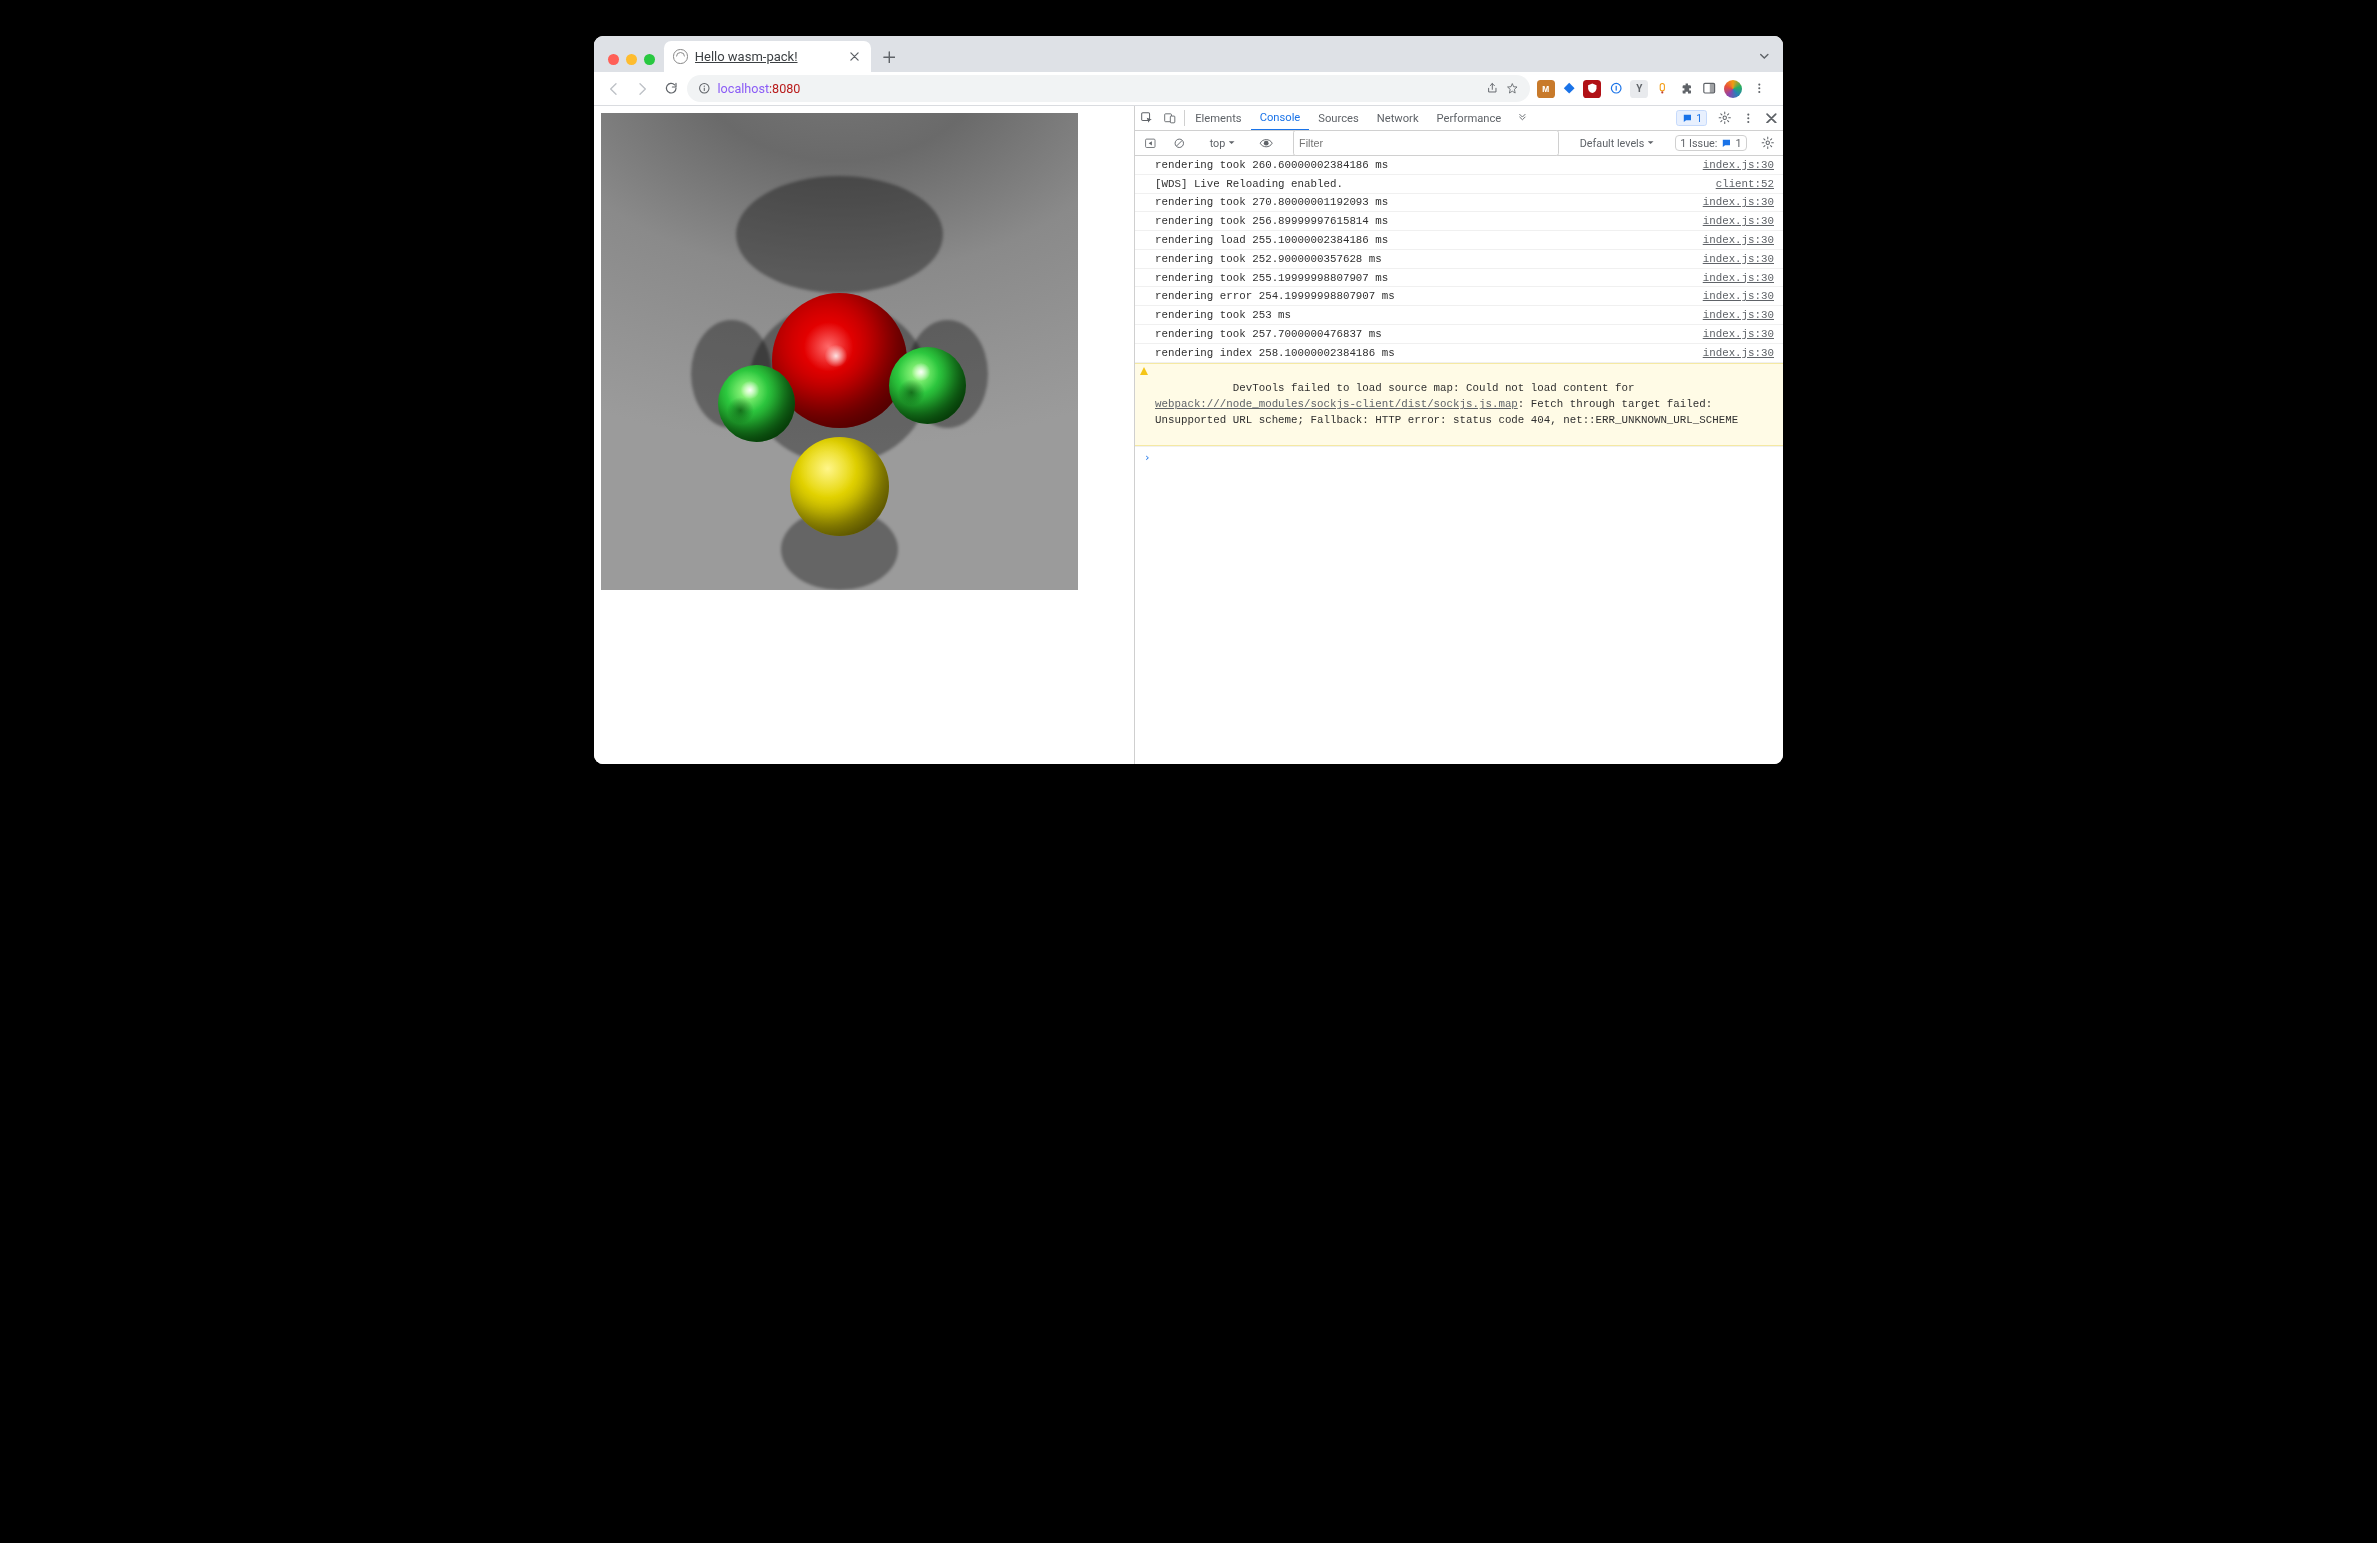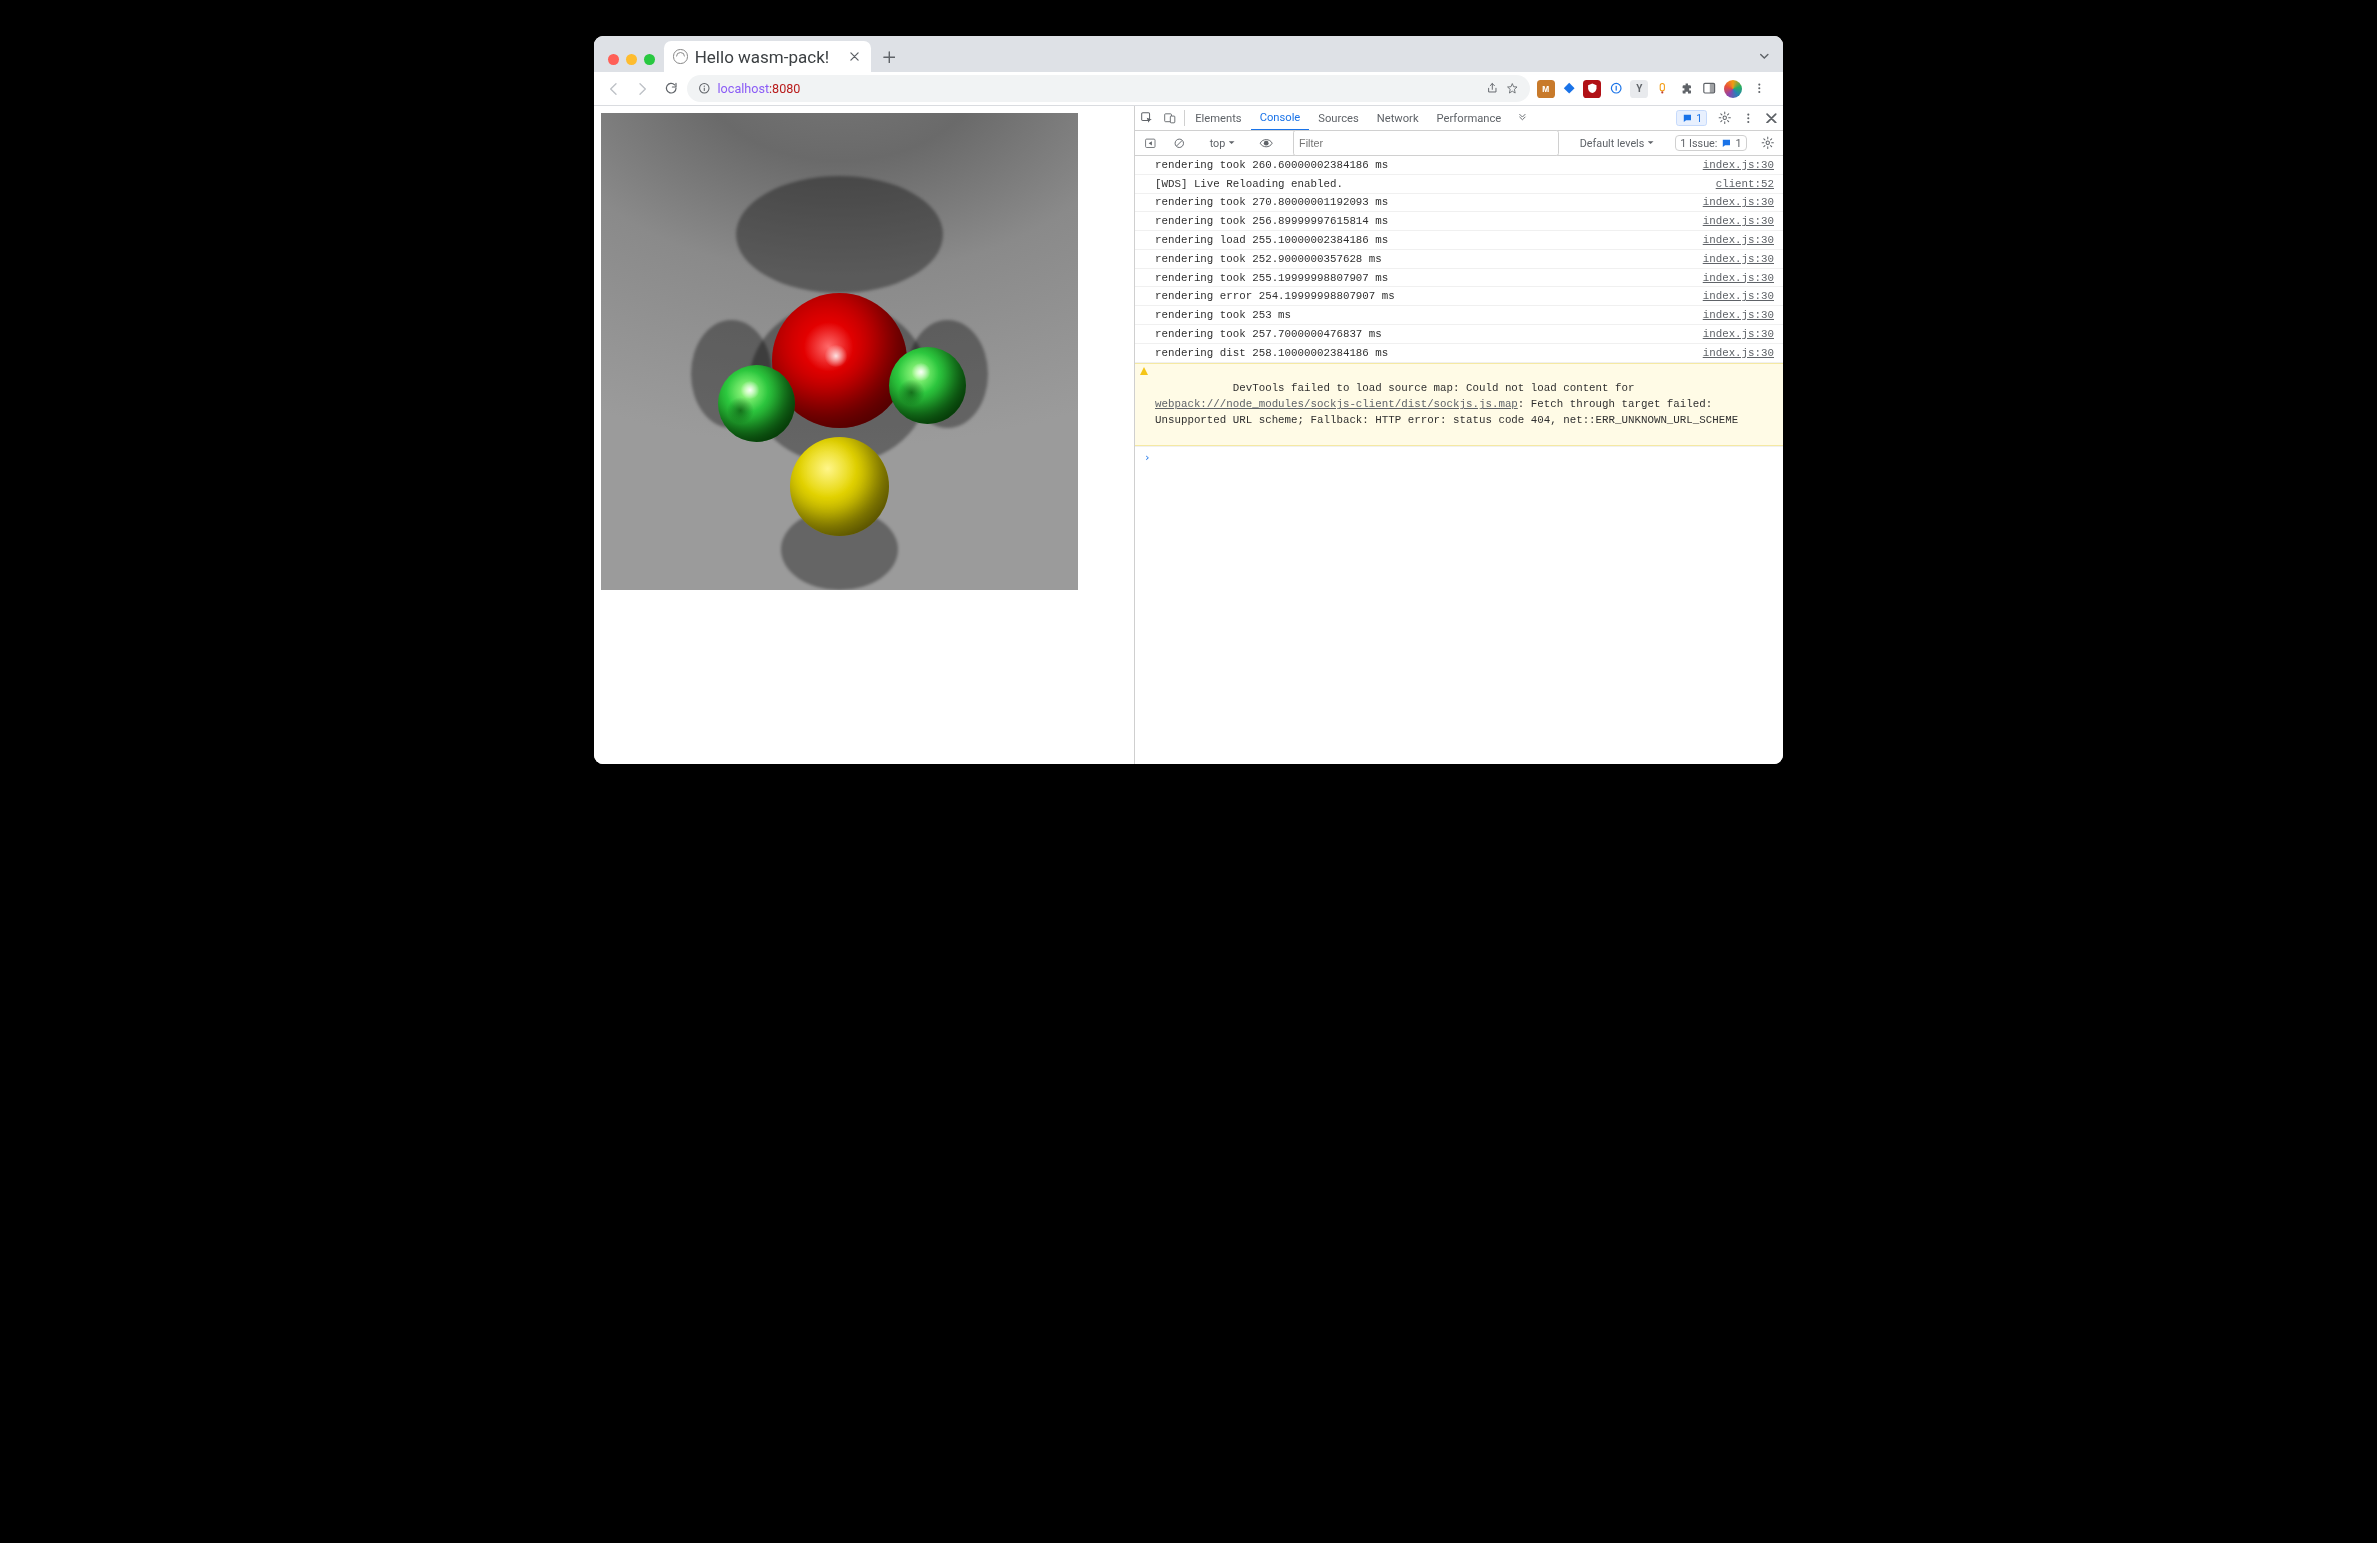--- a/index.html
+++ b/index.html
@@ -41,21 +41,21 @@
     display:flex; align-items:center; padding:0 9px; gap:7.2px; position:relative;
   }
   .tab .favicon {
     width:14.4px; height:14.4px; border-radius:50%; border:0.9px solid #888;
     display:flex; align-items:center; justify-content:center;
   }
   .tab .favicon::after{
     content:""; width:7.2px; height:7.2px; border:0.9px solid #888; border-radius:50%;
     clip-path: polygon(0 0, 100% 0, 100% 50%, 0 50%);
   }
-  .tab .title { flex:1; font-size:17px; color:#3c4043; white-space:nowrap; overflow:hidden; text-overflow:ellipsis; }
+  .tab .title { flex:1; font-size:13px; color:#3c4043; white-space:nowrap; overflow:hidden; text-overflow:ellipsis;text-decoration:underline; }
   .tab .close { width:14.4px;height:14.4px;display:flex;align-items:center;justify-content:center;color:#5f6368;border-radius:50%; }
   .newtab { width:25px;height:25px;margin:0 0 2.7px 5.4px;border-radius:50%;display:flex;align-items:center;justify-content:center;color:#5f6368; }
   .chev { margin-left:auto; margin-bottom:9px; margin-right:5.4px; color:#5f6368; }
 
   
   .toolbar {
     height:34px; background:#fff; border-bottom:0.9px solid #dadce0;
     display:flex; align-items:center; gap:3.6px; padding:0 7.2px;
   }
   .tbtn { width:25px;height:25px;border-radius:50%;display:flex;align-items:center;justify-content:center;color:#5f6368; }
@@ -436,21 +436,21 @@
             </div>
             <div class="row">
               <span class="msg">rendering took 253 ms</span>
               <a class="src">index.js:30</a>
             </div>
             <div class="row">
               <span class="msg">rendering took 257.7000000476837 ms</span>
               <a class="src">index.js:30</a>
             </div>
             <div class="row">
-              <span class="msg">rendering dist 258.10000002384186 ms</span>
+              <span class="msg">rendering index 258.10000002384186 ms</span>
               <a class="src">index.js:30</a>
             </div>
           </div>
         <div class="row warn">
           <span class="msg">
             <span>DevTools failed to load source map: Could not load content for </span><a>webpack:///node_modules/sockjs-client/dist/sockjs.js.map</a><span>: Fetch through target failed: Unsupported URL scheme; Fallback: HTTP error: status code 404, net::ERR_UNKNOWN_URL_SCHEME</span>
           </span>
         </div>
         <div class="prompt">›</div>
       </div>

